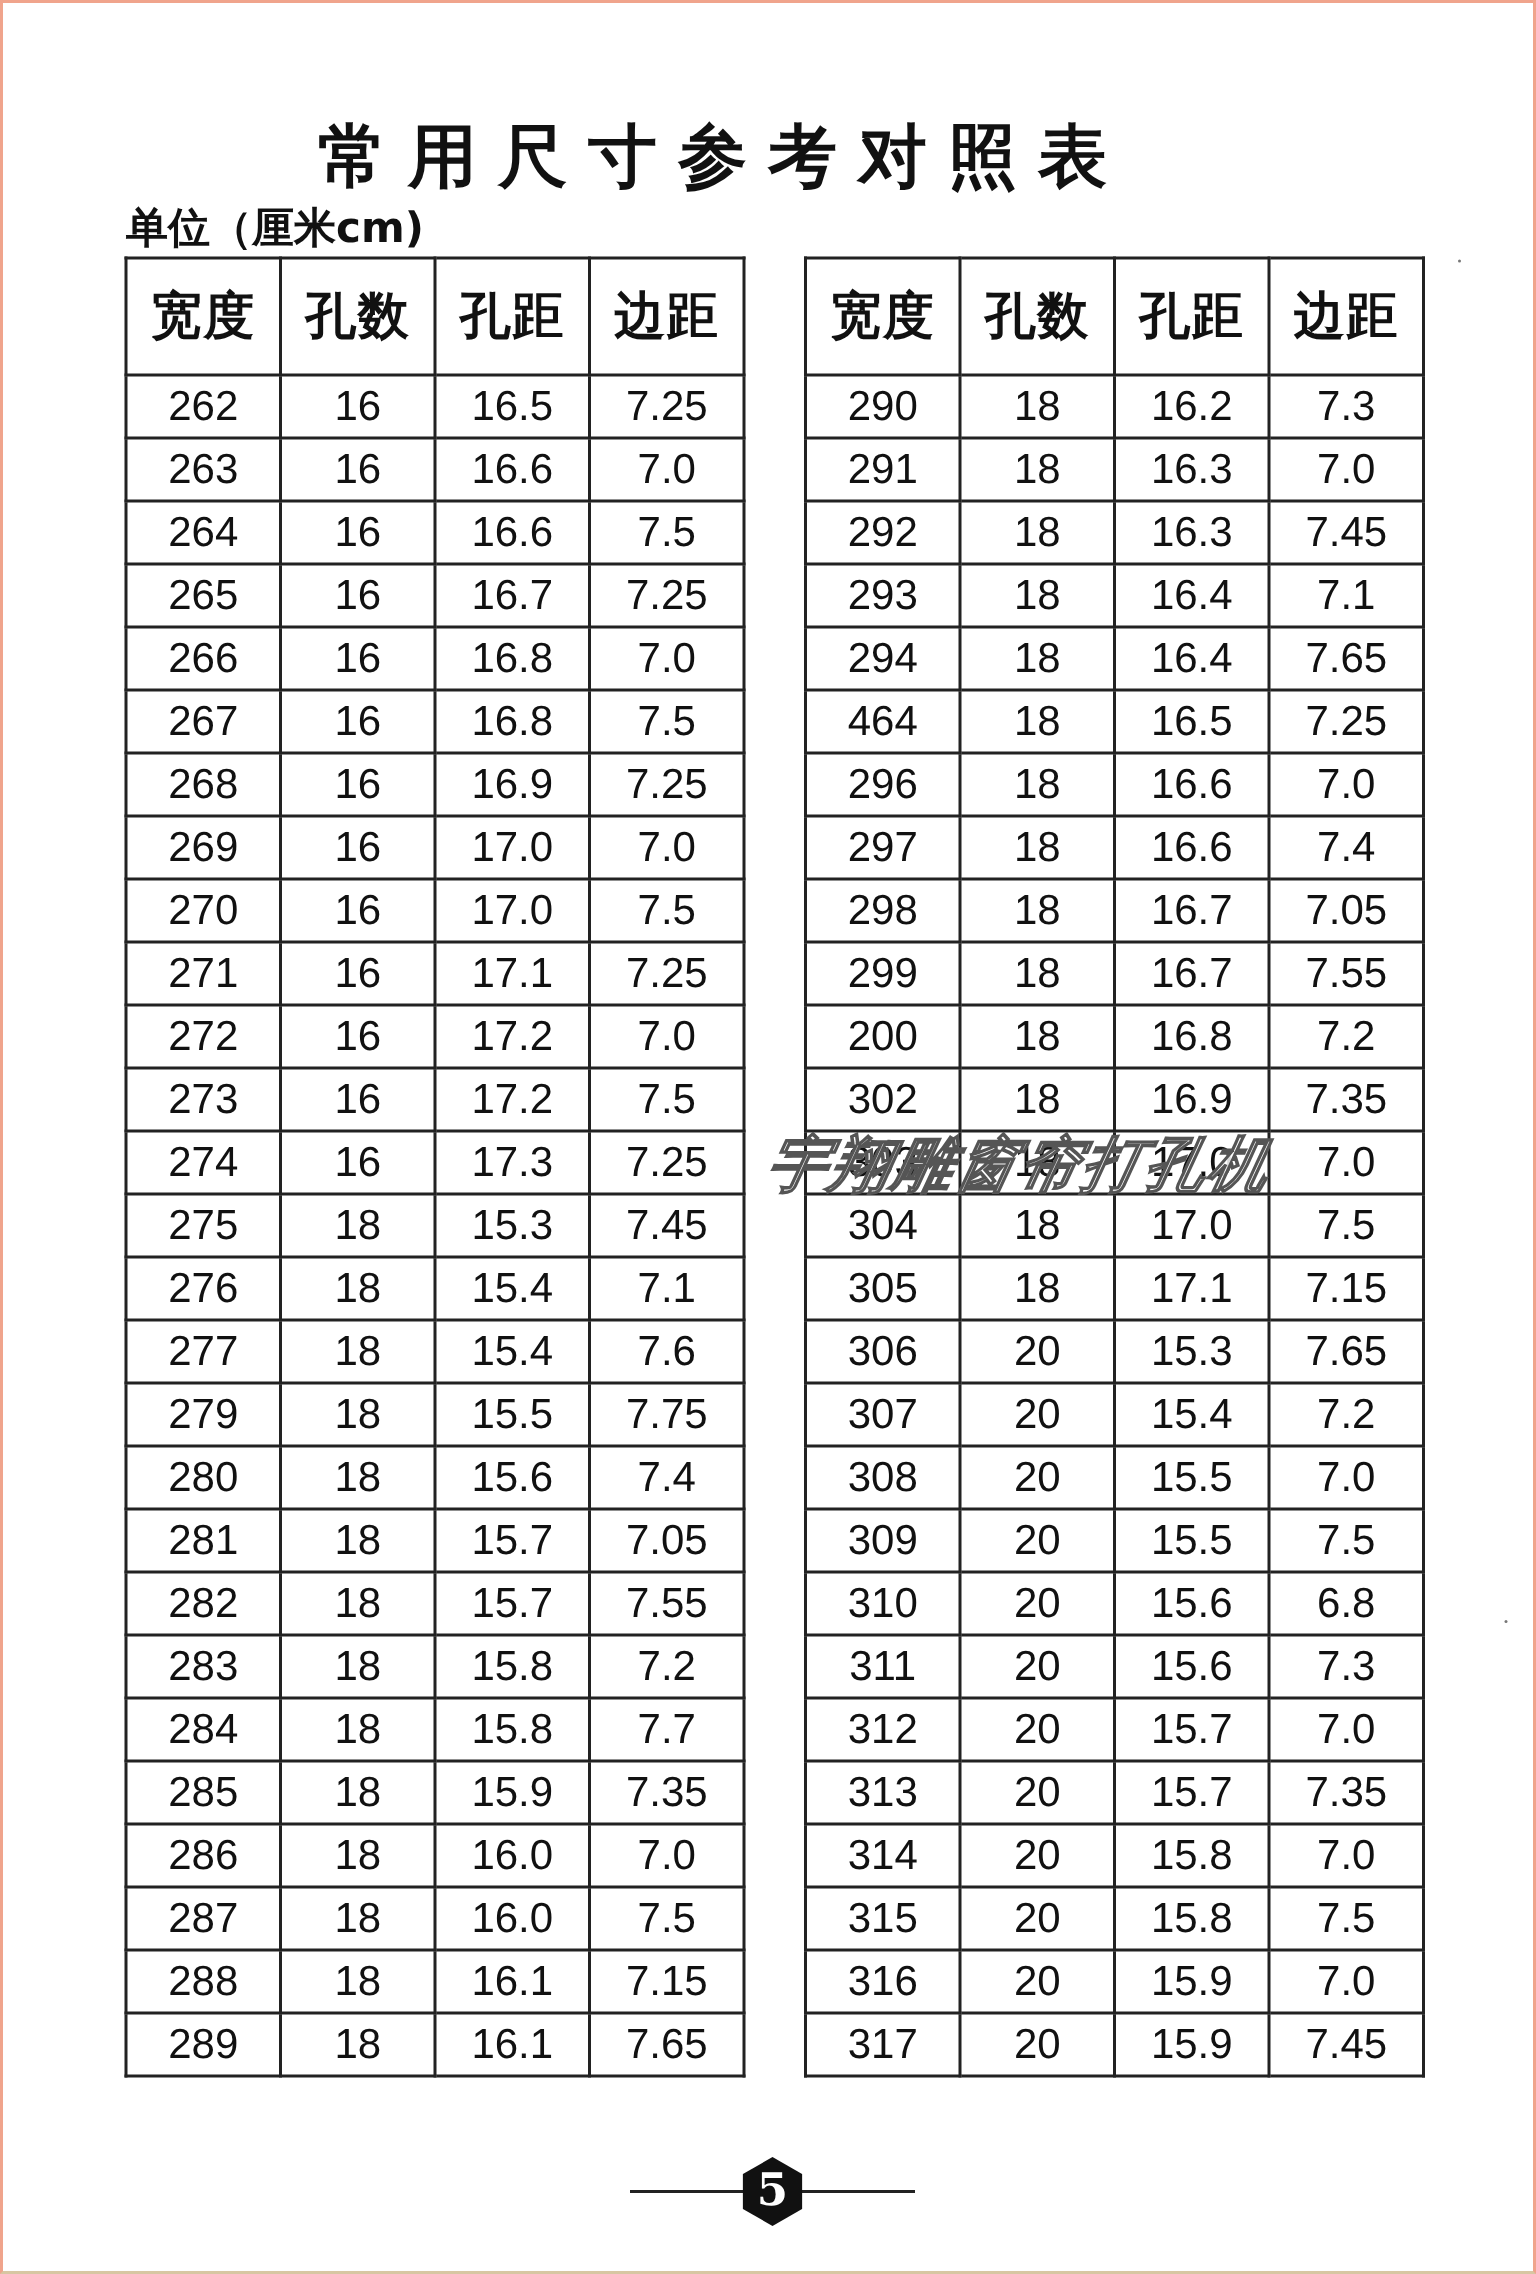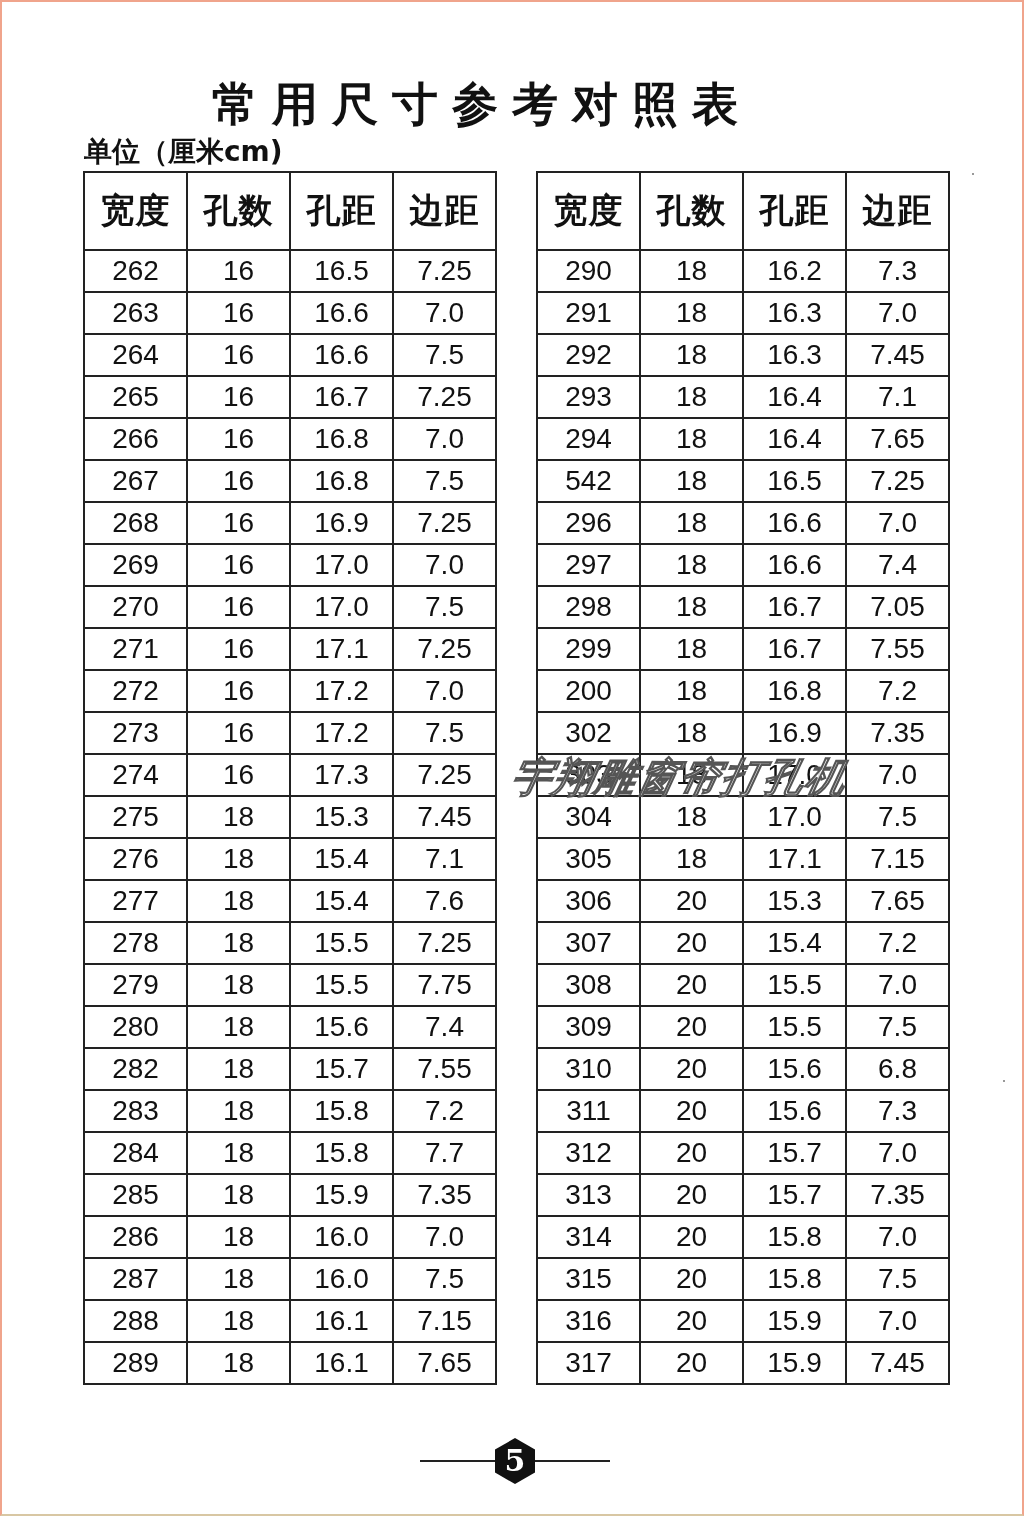--- a/index.html
+++ b/index.html
@@ -238,36 +238,36 @@
         <td>15.4</td>
         <td>7.1</td>
       </tr>
       <tr>
         <td>277</td>
         <td>18</td>
         <td>15.4</td>
         <td>7.6</td>
       </tr>
       <tr>
-        <td>278</td>
-        <td>18</td>
-        <td>15.5</td>
-        <td>7.25</td>
-      </tr>
-      <tr>
         <td>279</td>
         <td>18</td>
         <td>15.5</td>
         <td>7.75</td>
       </tr>
       <tr>
         <td>280</td>
         <td>18</td>
         <td>15.6</td>
         <td>7.4</td>
+      </tr>
+      <tr>
+        <td>281</td>
+        <td>18</td>
+        <td>15.7</td>
+        <td>7.05</td>
       </tr>
       <tr>
         <td>282</td>
         <td>18</td>
         <td>15.7</td>
         <td>7.55</td>
       </tr>
       <tr>
         <td>283</td>
         <td>18</td>
@@ -353,21 +353,21 @@
         <td>16.4</td>
         <td>7.1</td>
       </tr>
       <tr>
         <td>294</td>
         <td>18</td>
         <td>16.4</td>
         <td>7.65</td>
       </tr>
       <tr>
-        <td>542</td>
+        <td>464</td>
         <td>18</td>
         <td>16.5</td>
         <td>7.25</td>
       </tr>
       <tr>
         <td>296</td>
         <td>18</td>
         <td>16.6</td>
         <td>7.0</td>
       </tr>

